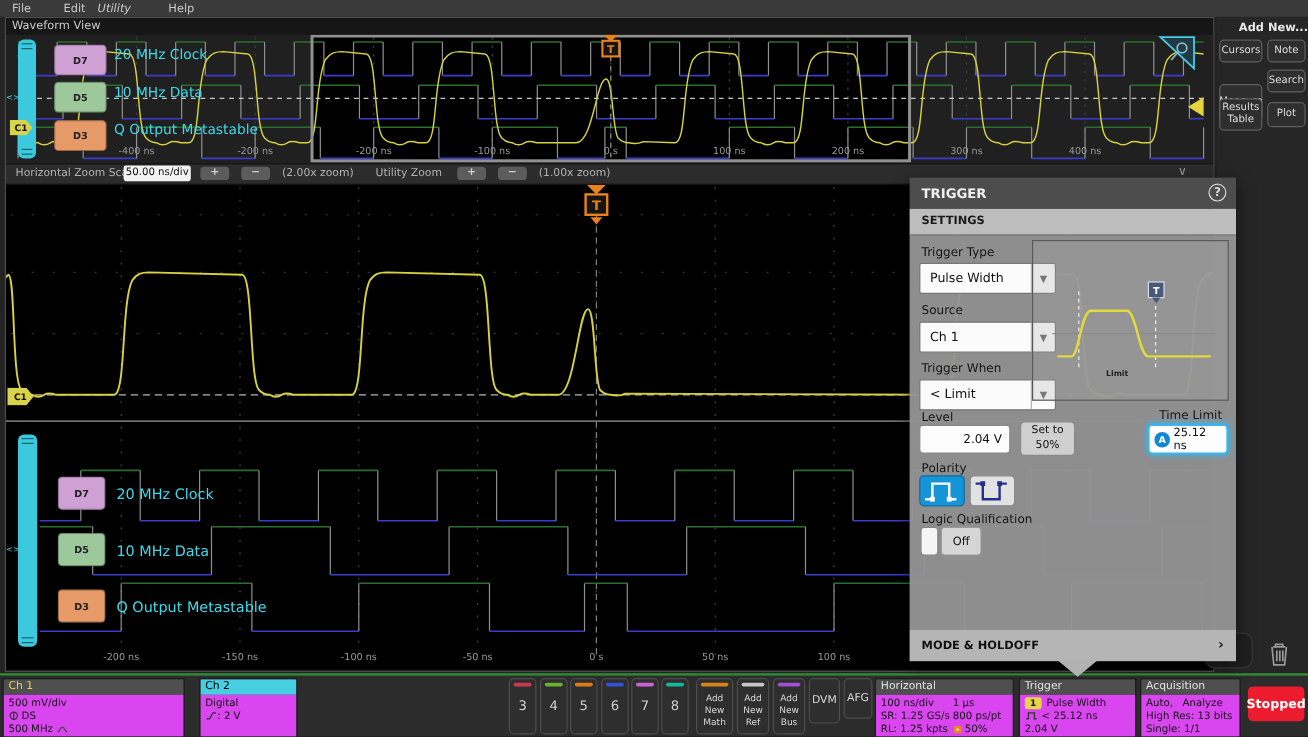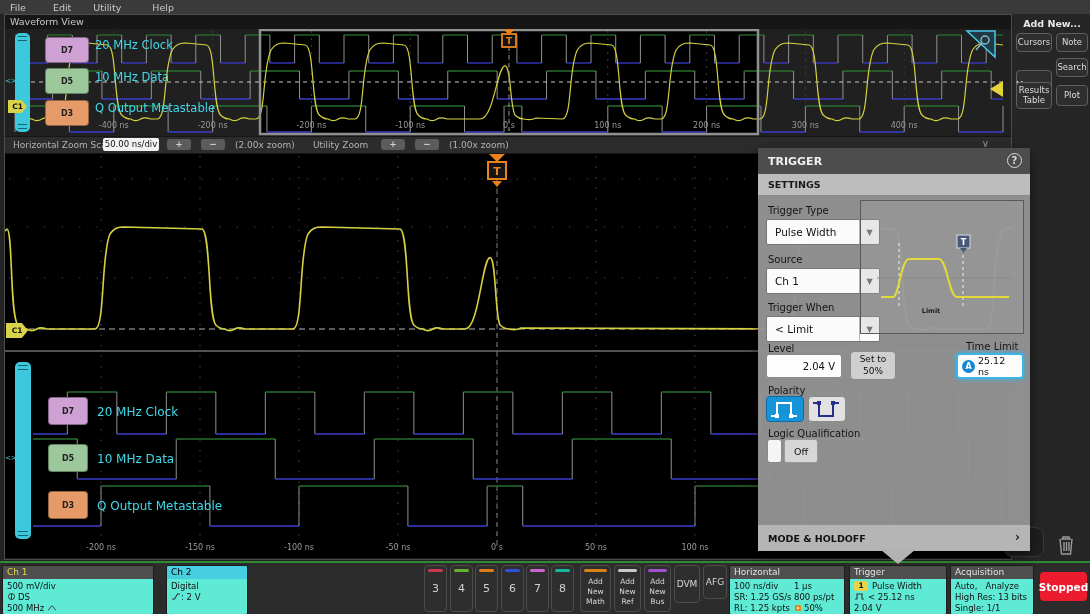--- a/index.html
+++ b/index.html
@@ -18,21 +18,21 @@
 .mainview{left:0;top:139px;width:1006px;height:404px;background:#000}
 .dbadge{position:absolute;border-radius:4px;color:#222;font-size:8px;font-weight:bold;display:flex;align-items:center;justify-content:center;border:1px solid rgba(0,0,0,.35)}
 .chlabel{position:absolute;color:#3fd9ea;white-space:nowrap}
 .handle{position:absolute;background:#3cc9dd;border-radius:5px}
 .handle::before{content:"";position:absolute;left:3px;right:3px;top:3px;height:3px;border-top:1px solid #11666f;border-bottom:1px solid #11666f}
 .handle::after{content:"";position:absolute;left:3px;right:3px;bottom:3px;height:3px;border-top:1px solid #11666f;border-bottom:1px solid #11666f}
 .axis-label{position:absolute;color:#9a9a9a;font-size:8px;transform:translateX(-50%);white-space:nowrap}
 .c1tag{position:absolute;background:#d8d34a;color:#111;font-size:7.5px;font-weight:bold;display:flex;align-items:center;justify-content:center;clip-path:polygon(0 0,72% 0,100% 50%,72% 100%,0 100%)}
 .lrarrow{position:absolute;color:#3fd9ea;font-size:7px}
 .rightcol{left:1014px;top:14px;width:76px;height:546px;background:#262626;z-index:1}
-.rtitle{left:0;top:4px;width:76px;text-align:center;font-size:9.5px;font-weight:bold;color:#e8e8e8}
+.rtitle{left:0;top:4px;width:76px;text-align:right;font-size:9.5px;font-weight:bold;color:#e8e8e8}
 .rbtn{position:absolute;background:#2e2e2e;border:1px solid #5f5f5f;border-radius:4px;color:#dcdcdc;font-size:8.5px;display:flex;align-items:center;justify-content:center;text-align:center;line-height:1.15;cursor:default}
 .panel{left:758px;top:148px;width:272px;height:403px;z-index:5;box-shadow:0 4px 12px rgba(0,0,0,.55)}
 .panel-header{position:absolute;left:0;top:0;width:272px;height:26px;background:#4d4d4d;color:#f0f0f0;font-size:11px;font-weight:bold;display:flex;align-items:center;padding-left:10px}
 .help{position:absolute;right:8px;top:5px;width:15px;height:15px;border:1.5px solid #d8d8d8;border-radius:50%;color:#d8d8d8;font-size:10px;display:flex;align-items:center;justify-content:center}
 .panel-tab{position:absolute;left:0;top:26px;width:272px;height:22px;background:#bdbdbd;color:#1a1a1a;font-size:9.5px;font-weight:bold;display:flex;align-items:center;padding-left:10px;border-bottom:1px solid #8a8a8a}
 .panel-body{position:absolute;left:0;top:48px;width:272px;height:329px;background:rgba(148,148,148,.96)}
 .plabel{position:absolute;font-size:10px;color:#141414;white-space:nowrap}
 .dropdown{position:absolute;background:#fbfbfb;border:1px solid #767676;border-radius:2px;height:26px;width:114px}
 .dd-text{position:absolute;left:8px;top:6px;font-size:10.5px;color:#111}
 .dd-chev{position:absolute;right:0;top:0;width:20px;height:100%;border-left:1px solid #b5b5b5;color:#666;font-size:8px;display:flex;align-items:center;justify-content:center}
@@ -42,21 +42,21 @@
 .setto{position:absolute;background:#cfcfcf;border:1px solid #8a8a8a;border-radius:4px;font-size:9px;color:#111;text-align:center;line-height:1.3;display:flex;align-items:center;justify-content:center;flex-direction:column}
 .tlfield{position:absolute;background:#fdfdfd;border:2px solid #3cb4e8;box-shadow:0 0 5px #3cb4e8;border-radius:4px;display:flex;align-items:center;padding:0 4px;gap:3px}
 .aknob{width:13px;height:13px;border-radius:50%;background:#1286d2;color:#fff;font-size:8px;font-weight:bold;display:flex;align-items:center;justify-content:center;flex:0 0 auto}
 .polbtn{position:absolute;width:38px;height:26px;border-radius:4px}
 .panel-footer{position:absolute;left:0;top:377px;width:272px;height:26px;background:#b5b5b5;color:#111;font-size:9.5px;font-weight:bold;display:flex;align-items:center;padding-left:10px}
 .fchev{position:absolute;right:10px;top:5px;font-size:12px;font-weight:bold;color:#222}
 .panel-pointer{left:881px;top:550px;width:0;height:0;border-left:17px solid transparent;border-right:17px solid transparent;border-top:14px solid #b2b2b2;z-index:6}
 .bottombar{left:0;top:561px;width:1090px;height:53px;background:#2c2c2c;border-top:2px solid #2f8b33;z-index:3}
 .bbadge{position:absolute;border:1px solid #1d1d1d;border-radius:2px;overflow:hidden}
 .bbadge-header{font-size:9px;color:#e2e2e2;padding:1px 4px;background:#4f4f4f;height:13px;white-space:nowrap}
-.bbadge-body{background:#5eead4;color:#111;font-size:8.5px;height:calc(100% - 13px);padding:1px 0}
+.bbadge-body{background:#d946ef;color:#111;font-size:8.5px;height:calc(100% - 13px);padding:1px 0}
 .brow{display:flex;align-items:center;padding:0 4px;height:11px;white-space:nowrap}
 .bcol1{width:60px}
 .numbtn{position:absolute;background:#2e2e2e;border:1px solid #4c4c4c;border-radius:4px}
 .numstrip{position:absolute;left:3px;right:3px;top:3px;height:3px;border-radius:2px}
 .numlabel{position:absolute;left:0;right:0;top:16px;text-align:center;color:#d0d0d0;font-size:11px}
 .addlabel{position:absolute;left:0;right:0;top:11px;text-align:center;color:#d8d8d8;font-size:7.5px;line-height:1.3}
 .fnbtn{position:absolute;background:#2e2e2e;border:1px solid #4c4c4c;border-radius:4px;color:#d8d8d8;font-size:9px;display:flex;align-items:center;justify-content:center}
 .chip{width:14px;height:10px;background:#e8d44a;border-radius:2px;color:#111;font-size:7.5px;font-weight:bold;text-align:center;line-height:10px;margin-right:4px;flex:0 0 auto}
 .stopped{position:absolute;background:#ec1b2e;border-radius:4px;color:#fff;font-size:10.5px;font-weight:bold;display:flex;align-items:center;justify-content:center}
 .hidbtn{left:1004px;top:527px;width:40px;height:30px;background:#1f1f1f;border:1px solid #3a3a3a;border-radius:8px;z-index:2}
@@ -64,21 +64,21 @@
 .chevdown{position:absolute;right:22px;top:1px;color:#999;font-size:10px}
 </style>
 </head>
 <body>
 
 <div id="root">
 
   <div class="abs menu-bar">
       <div class="menu-item" style="margin-left: 10px;">File</div>
       <div class="menu-item" style="margin-left: 27px;">Edit</div>
-      <div class="menu-item" style="margin-left: 22px;">Utility</div>
+      <div class="menu-item" style="margin-left: 10px; font-style: italic;">Utility</div>
       <div class="menu-item" style="margin-left: 31px;">Help</div>
     </div>
 
   <div class="abs workspace">
     <div class="abs view-title">Waveform View</div>
 
     <div class="abs overview">
       <svg id="ov-svg" width="1006" height="107" style="position:absolute;left:0;top:0">
           <rect x="0" y="0" width="1006" height="107" fill="#202020"></rect>
           <rect x="255.024" y="1" width="497.952" height="104" fill="#000"></rect>

